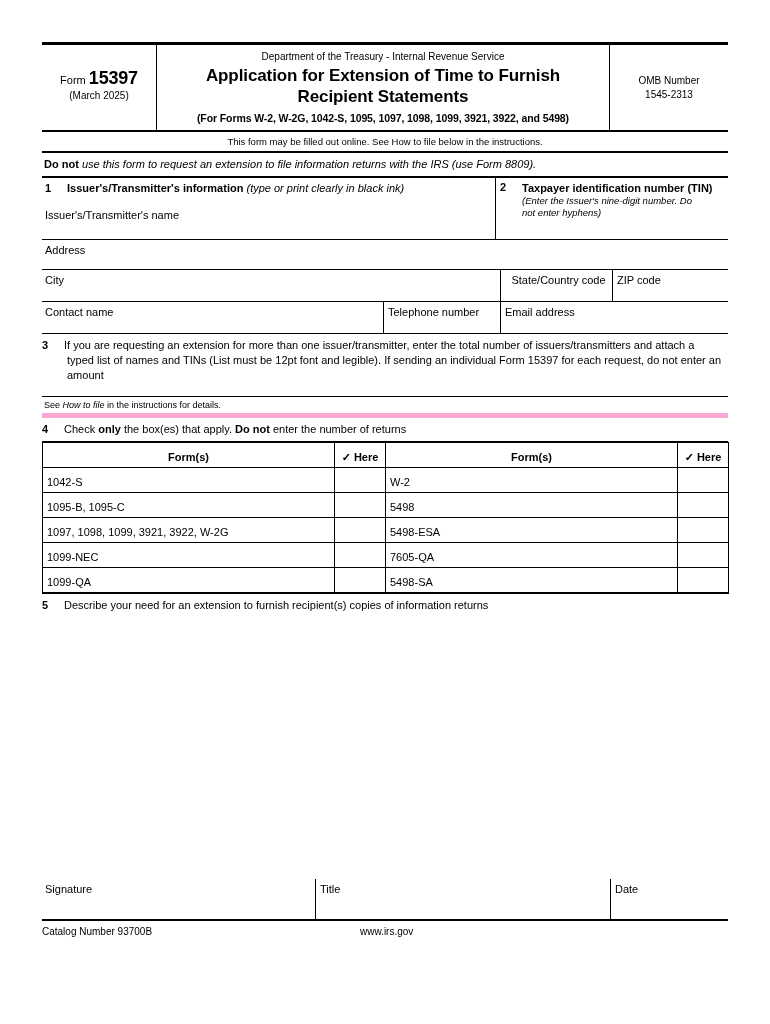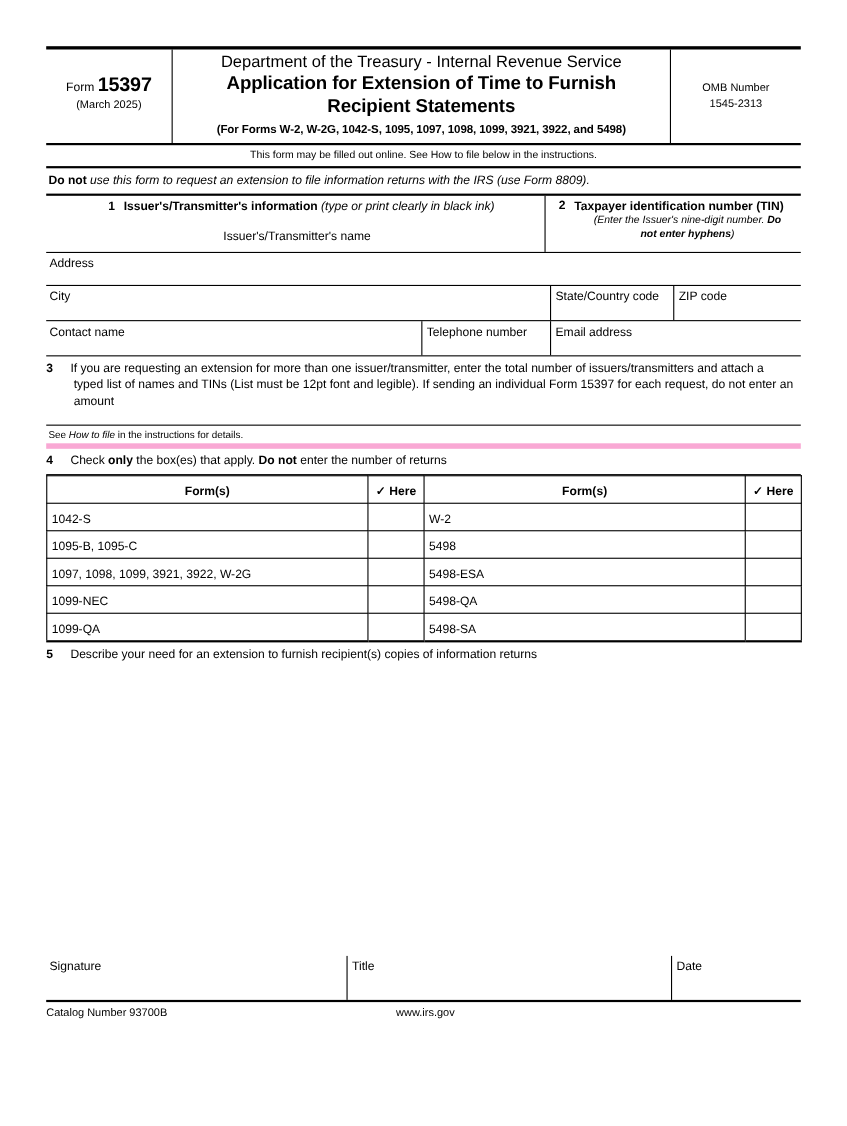--- a/index.html
+++ b/index.html
@@ -60,21 +60,21 @@
     margin-top: 1px;
   }
   .hdr-mid {
     flex: 1;
     border-right: 1px solid #000;
     text-align: center;
     padding: 5px 4px 5px 4px;
     box-sizing: border-box;
   }
   .hdr-mid .dept {
-    font-size: 15px;
+    font-size: 10px;
     line-height: 13px;
     margin-bottom: 2px;
   }
   .hdr-mid .title {
     font-size: 17px;
     font-weight: bold;
     line-height: 21px;
     letter-spacing: -0.1px;
   }
   .hdr-mid .subtitle {
@@ -121,33 +121,33 @@
 
   .num {
     font-size: 11px;
     font-weight: bold;
     display: inline-block;
     width: 22px;
   }
   .lbl      { font-size: 11px; line-height: 14px; }
 
   
-  .r-issuer { height: 52px; text-align: center; }
+  .r-issuer { height: 62px; }
   .r-issuer .c1 { width: 453px; }
   .r-issuer .c2 { width: 233px; padding-left: 4px; }
   .issuer-name { margin-top: 13px; }
   .tin-head { font-size: 11px; font-weight: bold; line-height: 14px; }
   .tin-sub  { font-size: 9.5px; line-height: 12px; font-style: italic; padding-left: 22px; }
-  .tin-sub b { font-weight: bold; font-style: italic; }
+  .tin-sub b { font-weight: normal; font-style: italic; }
   .tin-ind { display:flex; }
 
   .r-address { height: 30px; }
   .r-city    { height: 32px; }
   .r-city .c1 { width: 458px; }
-  .r-city .c2 { width: 112px; padding-left: 4px; }
+  .r-city .c2 { width: 112px; padding-left: 4px; text-align: center; }
   .r-city .c3 { width: 116px; padding-left: 4px; }
 
   .r-contact { height: 32px; }
   .r-contact .c1 { width: 341px; }
   .r-contact .c2 { width: 117px; padding-left: 4px; }
   .r-contact .c3 { width: 228px; padding-left: 4px; }
 
   
   .r-l3 { padding: 4px 0 0 0; height: 62px; box-sizing: border-box; }
   .l3-text {
@@ -335,21 +335,21 @@
     </tr>
     <tr>
       <td class="col-form">1097, 1098, 1099, 3921, 3922, W-2G</td>
       <td class="col-check"></td>
       <td class="col-form">5498-ESA</td>
       <td class="col-check"></td>
     </tr>
     <tr>
       <td class="col-form">1099-NEC</td>
       <td class="col-check"></td>
-      <td class="col-form">5498-QA</td>
+      <td class="col-form">7605-QA</td>
       <td class="col-check"></td>
     </tr>
     <tr>
       <td class="col-form">1099-QA</td>
       <td class="col-check"></td>
       <td class="col-form">5498-SA</td>
       <td class="col-check"></td>
     </tr>
   </tbody>
       </table>

